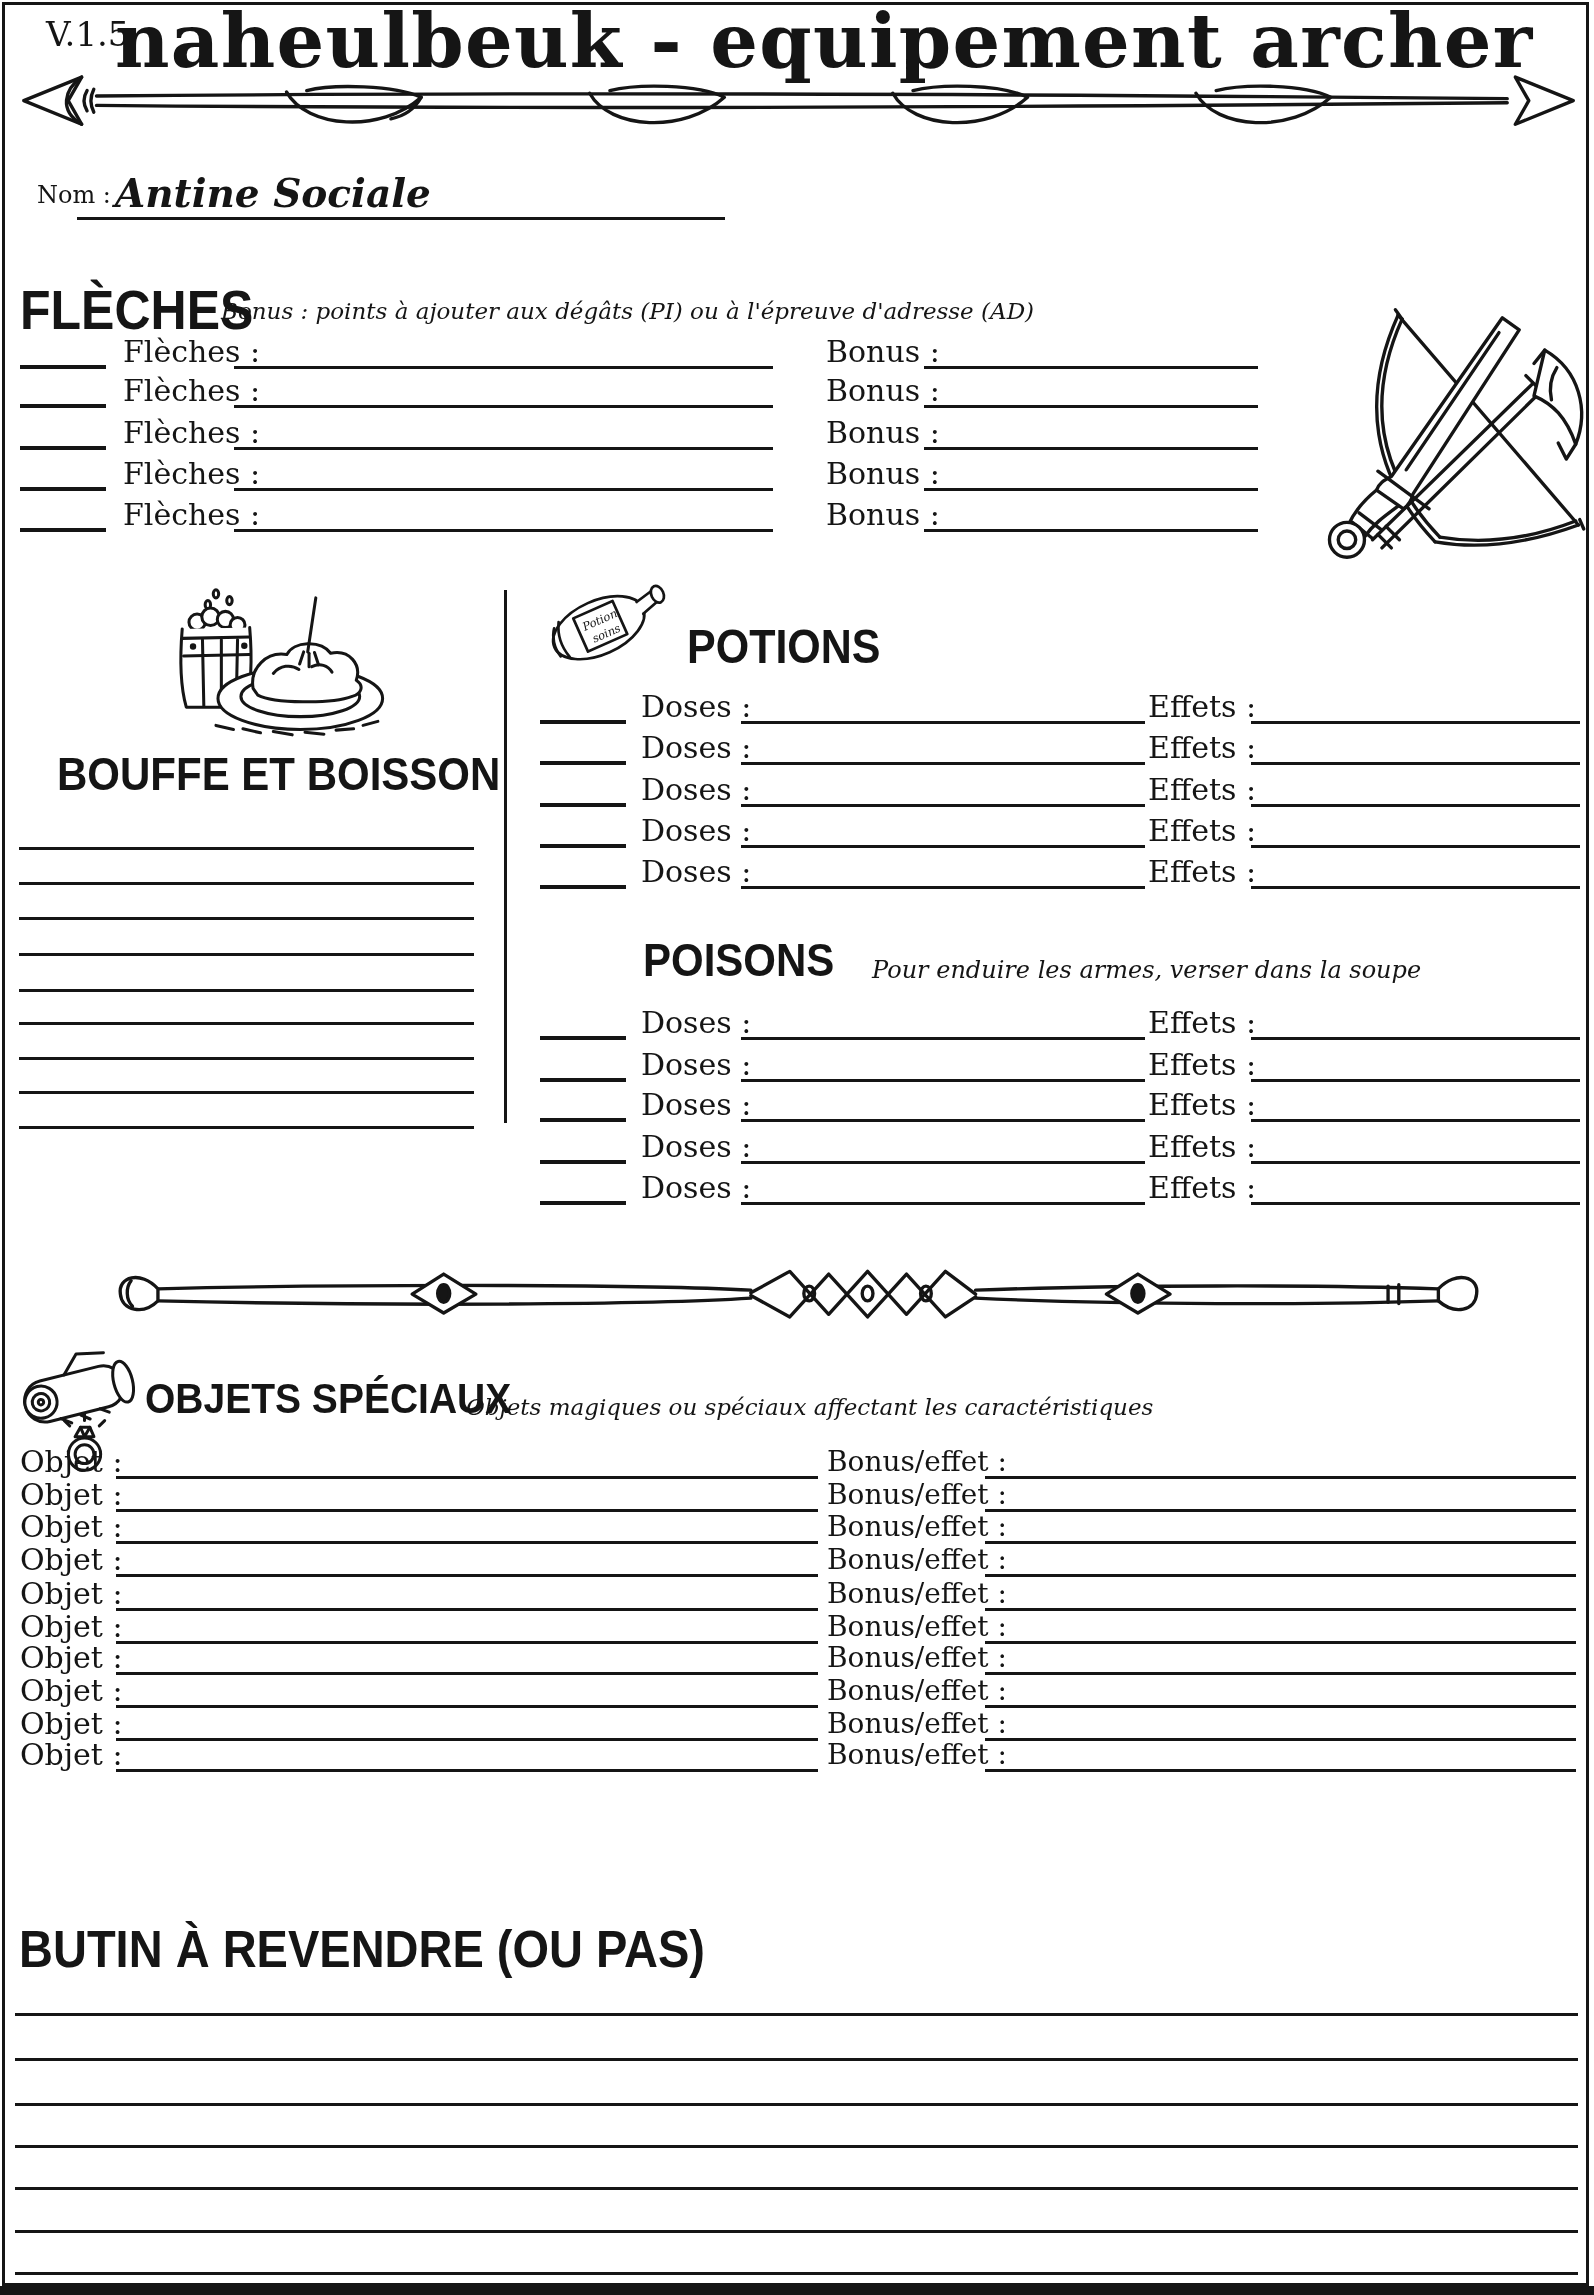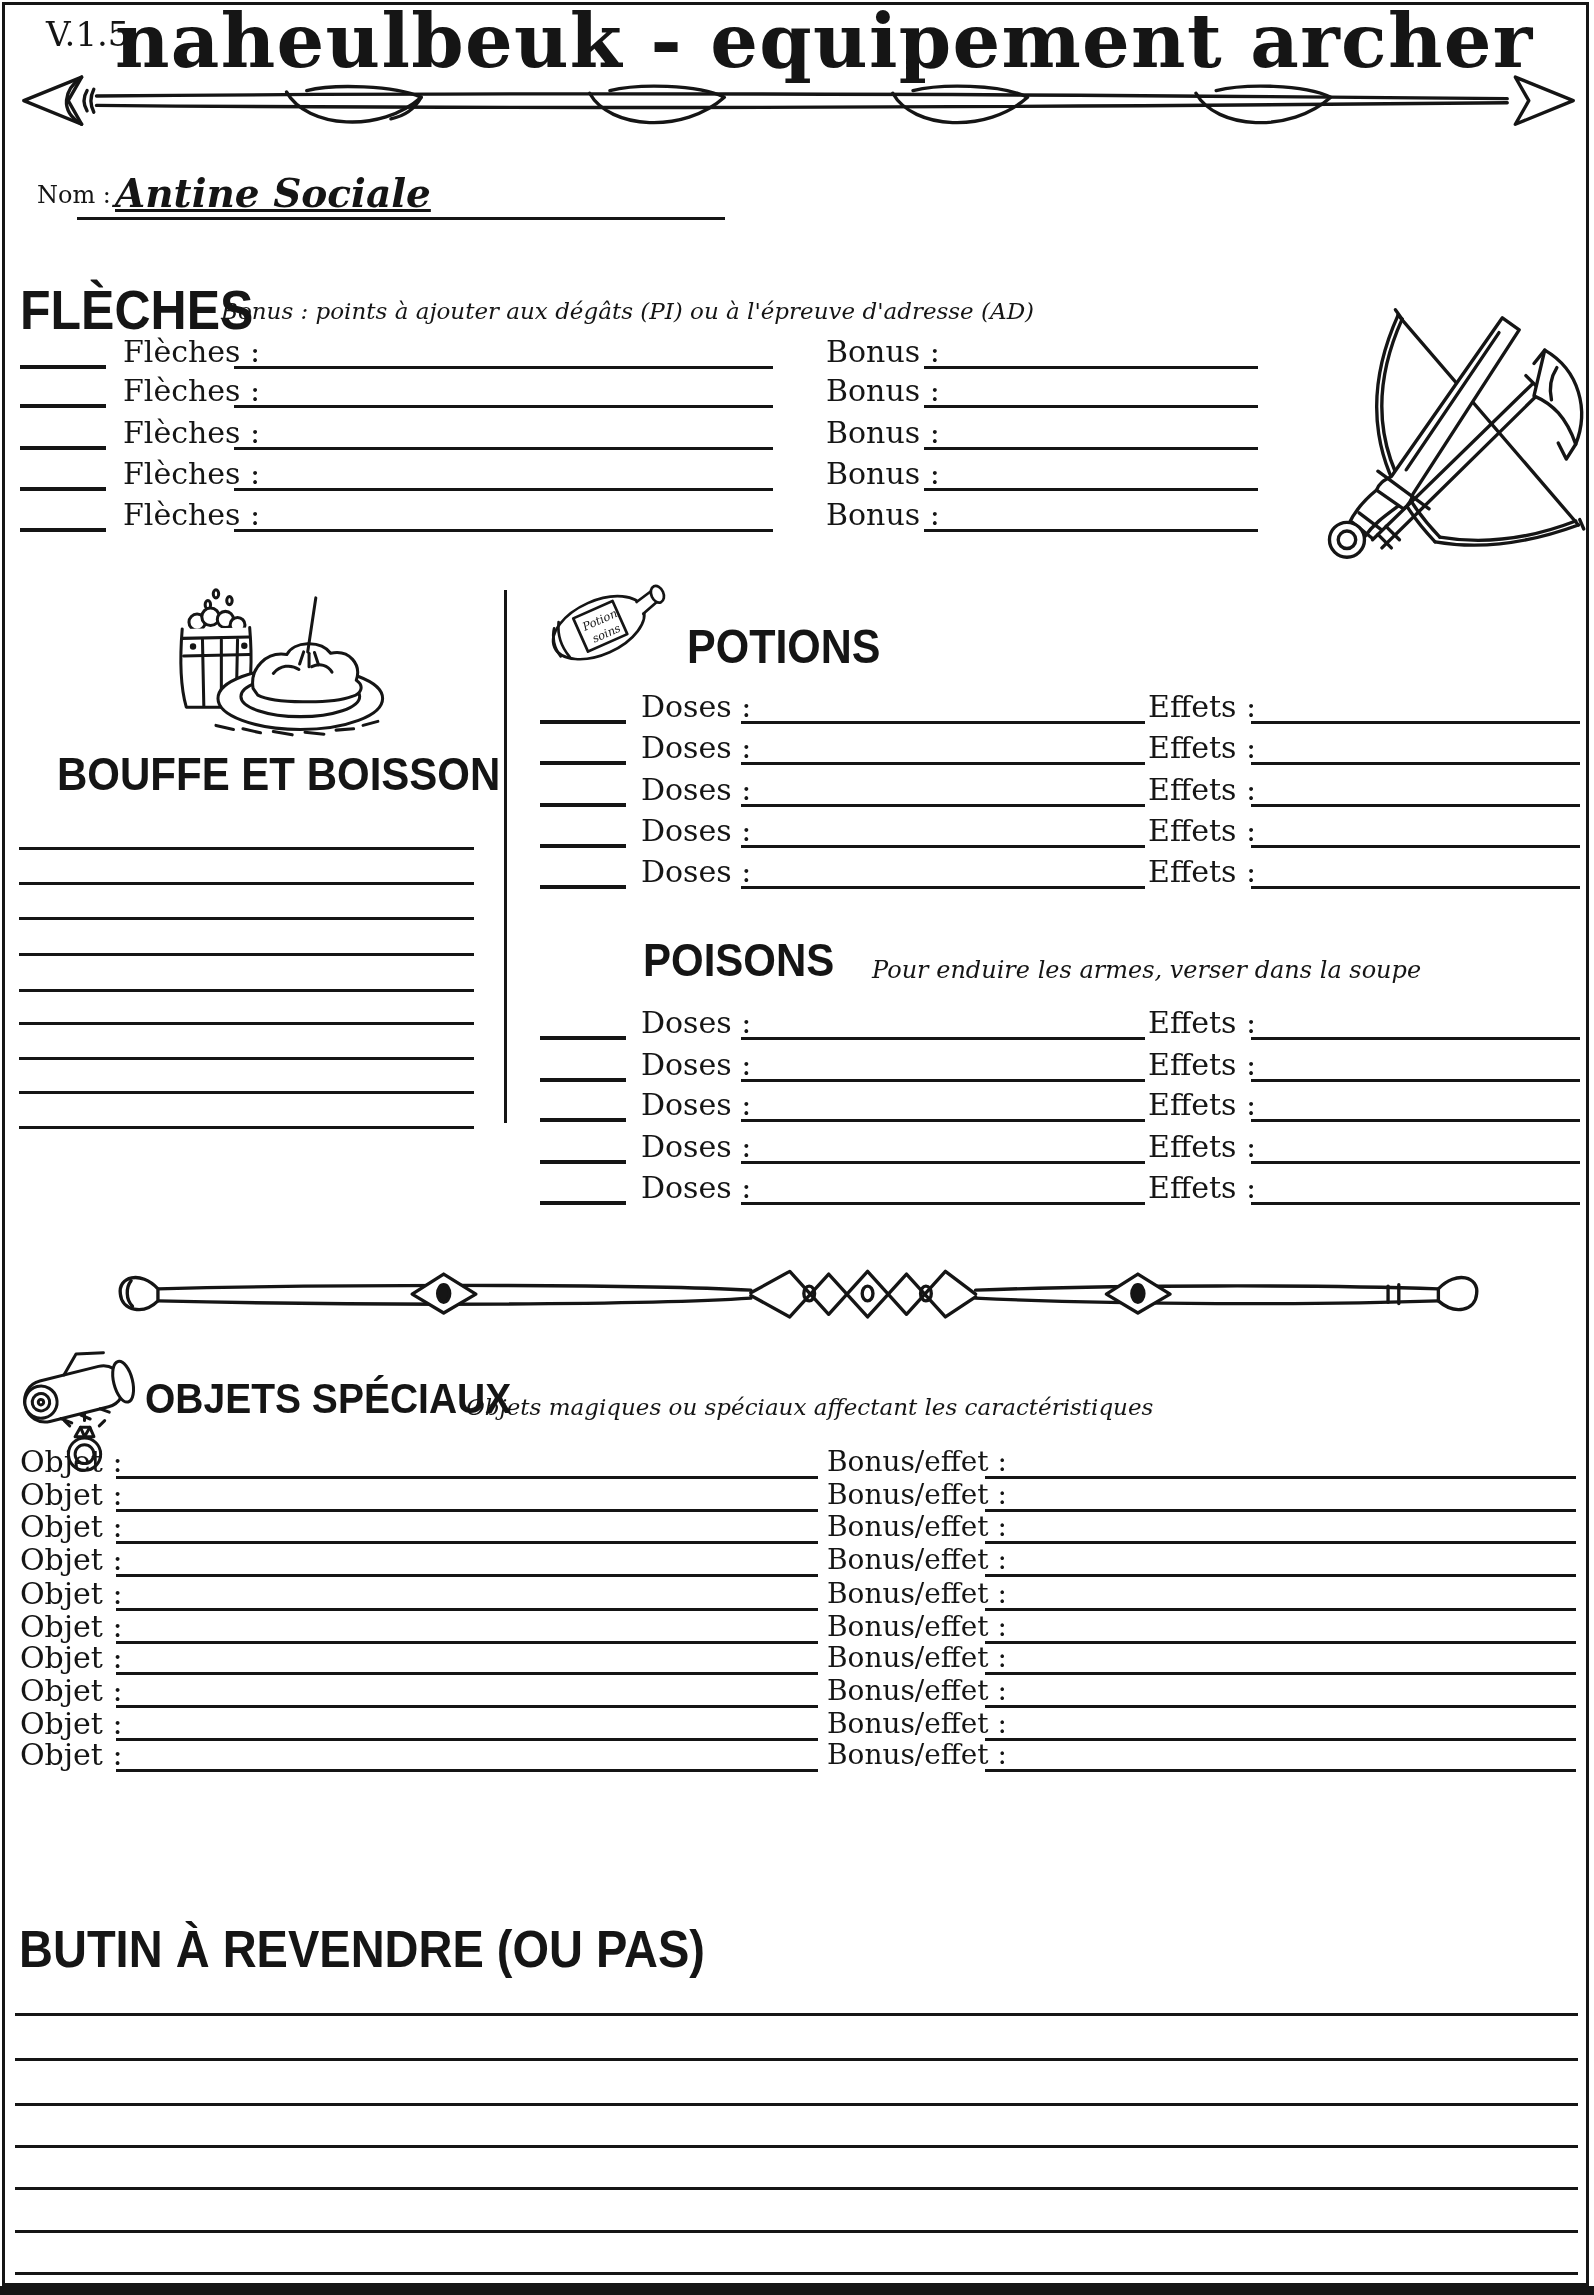--- a/index.html
+++ b/index.html
@@ -19,21 +19,21 @@
   .cal-it{ font-family:"DejaVu Serif", serif; font-style:italic; color:var(--ink); white-space:nowrap; }
   .h-poster{
     font-family:"Liberation Sans", sans-serif; font-weight:900; color:var(--ink);
     line-height:1; letter-spacing:0px; white-space:nowrap;
     transform:scaleY(1.1); transform-origin:left bottom;
   }
   .big-title{
     font-family:"DejaVu Serif", serif; font-weight:bold; font-size:75px; line-height:1;
     text-transform:lowercase; letter-spacing:1.3px; text-align:center; white-space:nowrap;
   }
-  .script{ font-family:"DejaVu Serif", serif; font-style:italic; font-weight:bold;text-decoration:underline; }
+  .script{ font-family:"DejaVu Serif", serif; font-style:italic; font-weight:bold; }
   
   .frow,.prow,.orow{ position:absolute; left:0; width:1594px; height:40px; }
   .wline{ position:absolute; bottom:0; height:3.4px; background:var(--ink); }
   .stub{ position:absolute; bottom:0; height:4px; background:var(--ink); }
   .lbl{ position:absolute; bottom:1.3px; font-family:"DejaVu Serif", serif; font-size:30px;
         line-height:1.1; color:var(--ink); white-space:nowrap; }
   .f-stub{ left:20px; width:86px; }   .f-lbl{ left:123px; }
   .f-line1{ left:234px; width:539px; } .f-blbl{ left:826px; } .f-line2{ left:924px; width:334px; }
   .p-stub{ left:540px; width:86px; }  .p-dlbl{ left:641px; }
   .p-line1{ left:741px; width:404px; }.p-elbl{ left:1148px; } .p-line2{ left:1251px; width:329px; }

